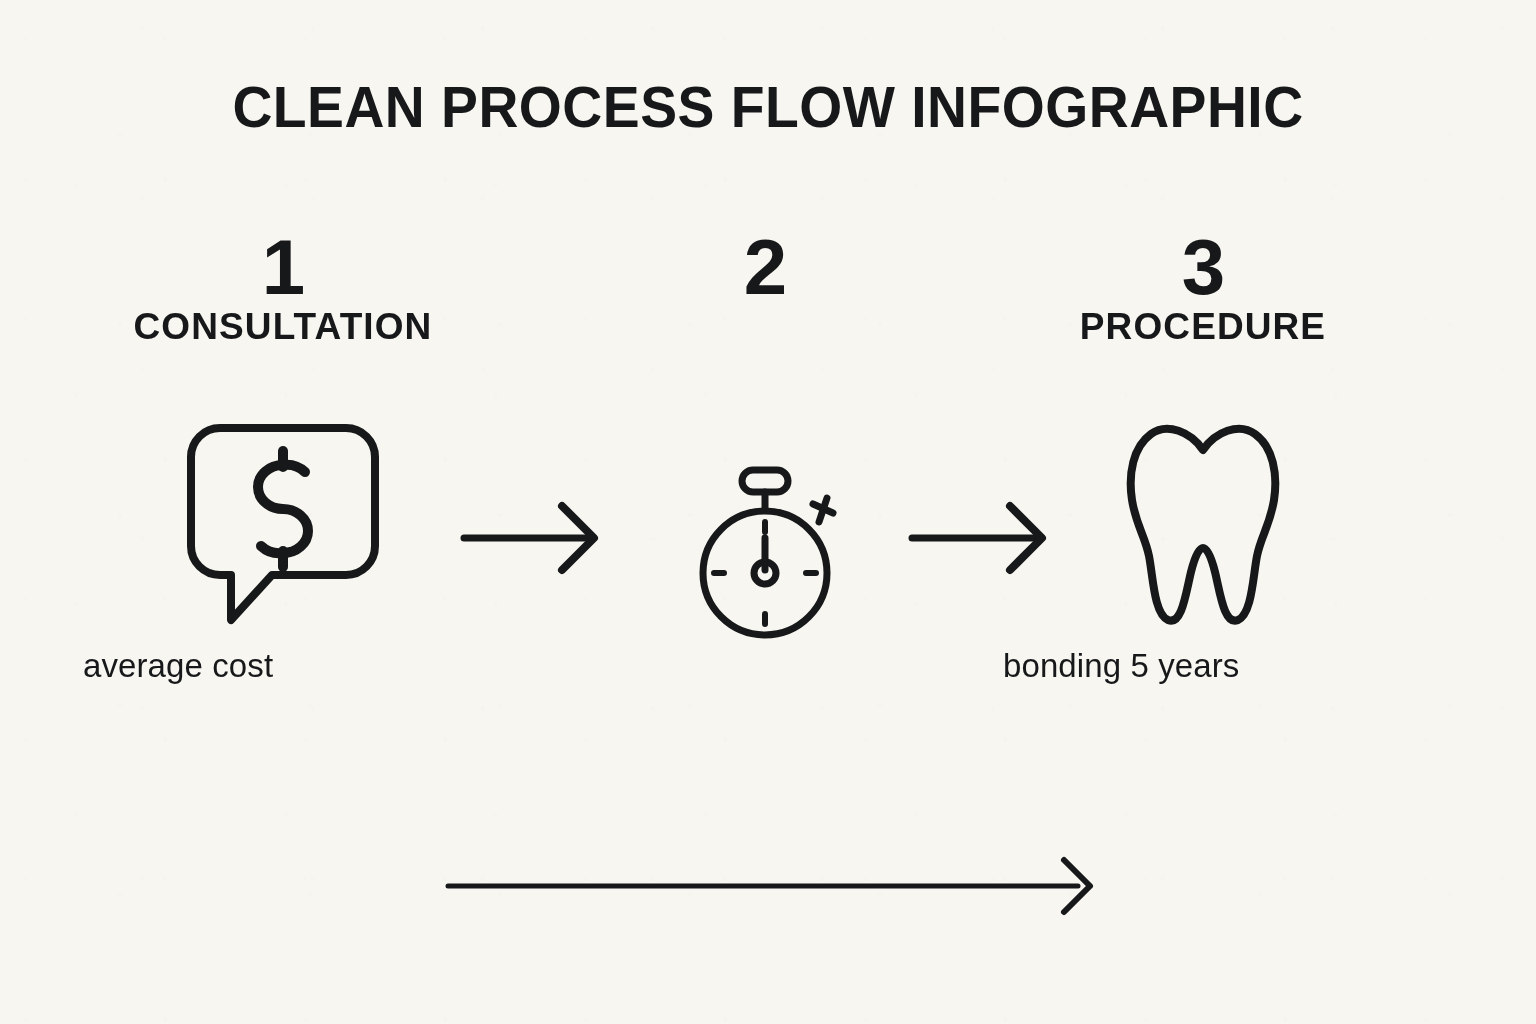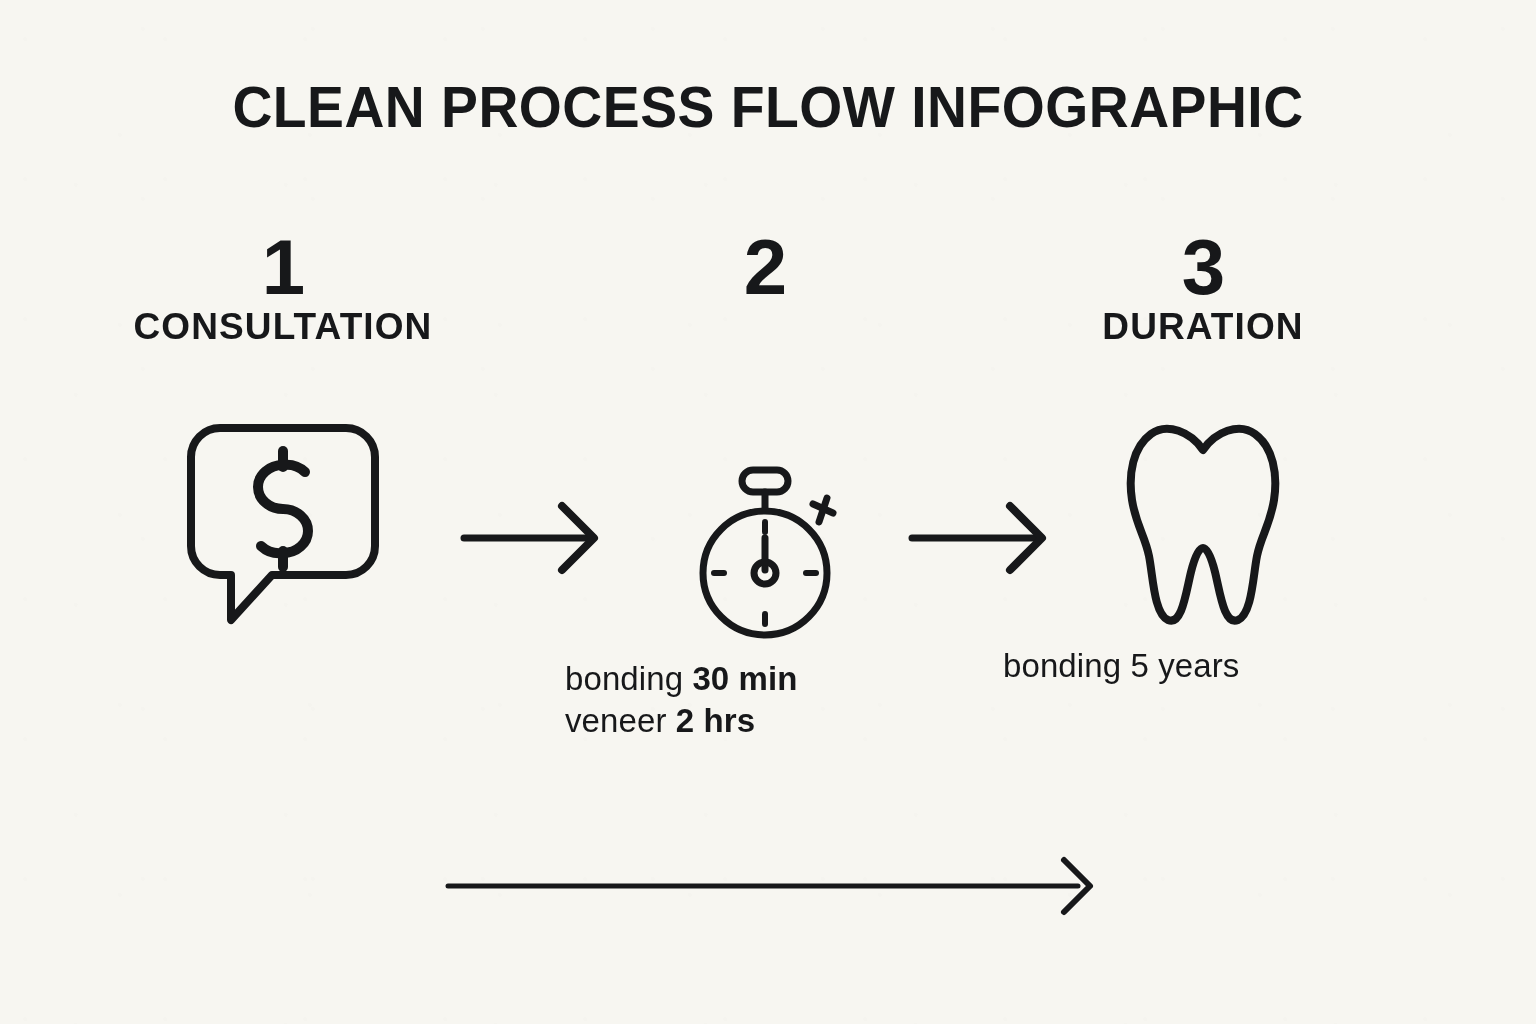--- a/index.html
+++ b/index.html
@@ -137,20 +137,23 @@
                L44 196 V151 H33 A29 29 0 0 1 4 122 V33 A29 29 0 0 1 33 4 Z" fill="none" stroke="#17181a" stroke-width="8" stroke-linejoin="round" stroke-linecap="round"></path>
 
       <path d="M118 48 A27 27 0 0 0 96 41 A25 22 0 0 0 96 85
                A25 22 0 0 1 96 129 A27 27 0 0 1 74 122" fill="none" stroke="#17181a" stroke-width="10" stroke-linecap="round" stroke-linejoin="round"></path>
       <line x1="96" y1="27" x2="96" y2="43" stroke="#17181a" stroke-width="10" stroke-linecap="round"></line>
       <line x1="96" y1="127" x2="96" y2="143" stroke="#17181a" stroke-width="10" stroke-linecap="round"></line>
     </svg>
   </div>
 
   <div class="step-caption" id="caption-1">
+    <div>
+      <span>average cost</span><b></b>
+    </div>
   </div>
 
   <div class="connector" id="connector-1">
     <svg width="150" height="80" viewBox="0 0 150 80">
       <line x1="4" y1="40" x2="128" y2="40" stroke="#17181a" stroke-width="7" stroke-linecap="round"></line>
       <polyline points="102,8 134,40 102,72" fill="none" stroke="#17181a" stroke-width="8" stroke-linecap="round" stroke-linejoin="round"></polyline>
     </svg>
   </div>
 
   <div class="step" id="step-2">
@@ -171,39 +174,31 @@
       <line x1="83" y1="56" x2="83" y2="66" stroke="#17181a" stroke-width="6" stroke-linecap="round"></line>
       <line x1="83" y1="148" x2="83" y2="158" stroke="#17181a" stroke-width="6" stroke-linecap="round"></line>
       <line x1="32" y1="107" x2="42" y2="107" stroke="#17181a" stroke-width="6" stroke-linecap="round"></line>
       <line x1="124" y1="107" x2="134" y2="107" stroke="#17181a" stroke-width="6" stroke-linecap="round"></line>
 
       <line x1="83" y1="72" x2="83" y2="104" stroke="#17181a" stroke-width="7" stroke-linecap="round"></line>
       <circle cx="83" cy="107" r="11" fill="none" stroke="#17181a" stroke-width="7"></circle>
     </svg>
   </div>
 
-  <div class="step-caption" id="caption-2">
-    <div>
-      <span>bonding </span><b>30 min</b>
-    </div>
-    <div>
-      <span>veneer </span><b>2 hrs</b>
-    </div>
-  </div>
 
   <div class="connector" id="connector-2">
     <svg width="150" height="80" viewBox="0 0 150 80">
       <line x1="4" y1="40" x2="128" y2="40" stroke="#17181a" stroke-width="7" stroke-linecap="round"></line>
       <polyline points="102,8 134,40 102,72" fill="none" stroke="#17181a" stroke-width="8" stroke-linecap="round" stroke-linejoin="round"></polyline>
     </svg>
   </div>
 
   <div class="step" id="step-3">
     <div class="step-number">3</div>
-    <div class="step-label">DURATION</div>
+    <div class="step-label">PROCEDURE</div>
   </div>
 
   <div class="step-icon" id="icon-3">
     <svg width="160" height="204" viewBox="0 0 160 204">
       <path d="M80 26
                C68 8 44 -2 28 10
                C10 23 5 50 9 76
                C13 101 22 112 26 132
                C30 152 31 190 45 196
                C59 202 63 168 68 148

